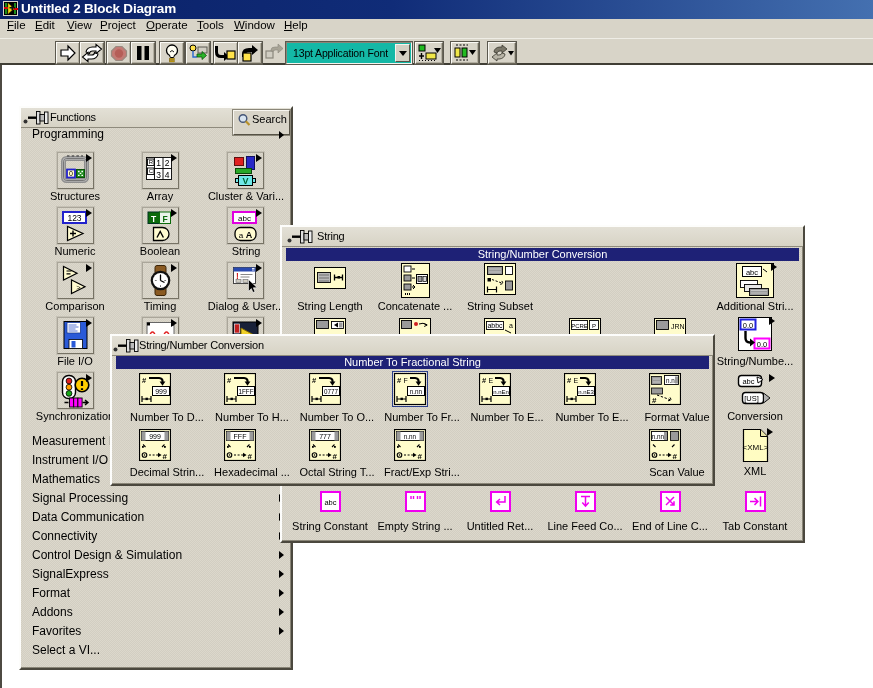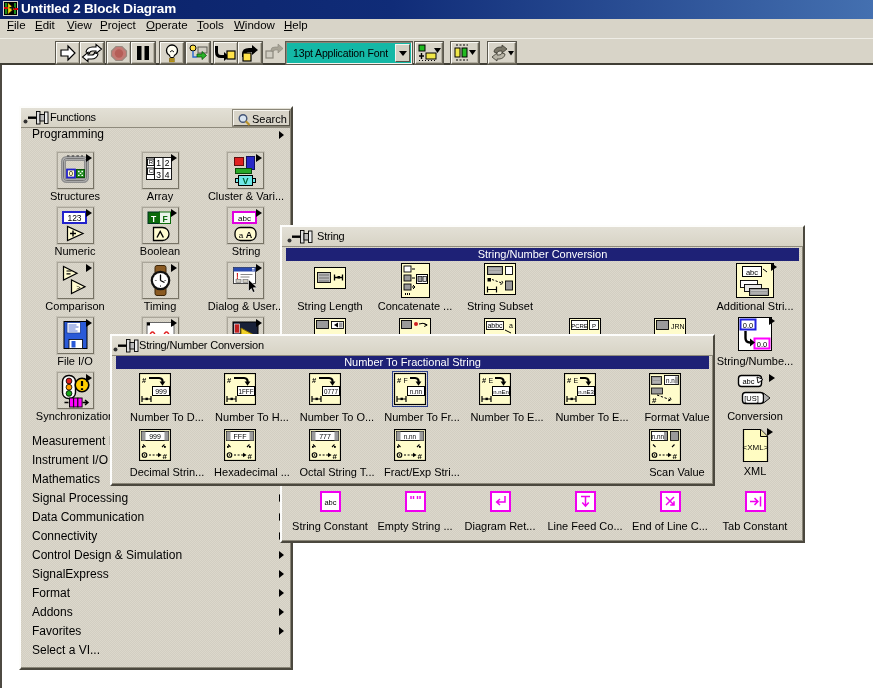--- a/index.html
+++ b/index.html
@@ -121,21 +121,21 @@
 <div class="abs win" id="fwin" style="left:19px;top:106px;width:274px;height:564px">
  <div class="whead">
   <svg class="abs" style="left:2px;top:3px" width="28" height="14">
         <circle cx="2.5" cy="10.5" r="2" fill="#333"></circle>
         <rect x="5" y="5.5" width="9" height="2.4" fill="#000"></rect>
         <rect x="13.5" y="0.5" width="3.5" height="12.5" fill="#e0e0e0" stroke="#000" stroke-width="0.9"></rect>
         <rect x="17" y="3.5" width="4.5" height="6.5" fill="#bdbdbd" stroke="#000" stroke-width="0.9"></rect>
         <rect x="21.5" y="1" width="3.5" height="11.5" fill="#ededed" stroke="#000" stroke-width="0.9"></rect>
       </svg>
   <span class="wt" style="left:29px">Functions</span>
-  <div class="abs" style="left:212px;top:2px;width:57px;height:16px;background:#d8d4c8;border:1px solid;border-color:#f8f6f0 #565246 #565246 #f8f6f0;box-shadow:0 0 0 1px #8a8678">
+  <div class="abs" style="left:212px;top:2px;width:57px;height:25px;background:#d8d4c8;border:1px solid;border-color:#f8f6f0 #565246 #565246 #f8f6f0;box-shadow:0 0 0 1px #8a8678">
    <svg class="abs" style="left:3px;top:2px" width="14" height="13">
           <circle cx="6" cy="5.5" r="3.8" fill="#d8e4f0" stroke="#445577" stroke-width="1.4"></circle>
           <path d="M8.8 8.2 L12.5 12" stroke="#b8912a" stroke-width="2.2"></path>
         </svg>
    <span style="position:absolute;left:18px;top:2px;font-size:11px">Search</span>
   </div>
  </div>
  <div class="abs" style="left:11px;top:19px;font-size:12px">Programming</div>
  <div class="arr" style="left:258px;top:23px"></div>
 
@@ -420,21 +420,21 @@
  <span class="vi abs" style="left:378px;top:264px"><svg width="21" height="21">
         <rect x="1" y="1" width="19" height="19" fill="#fff" stroke="#f000f0" stroke-width="2"></rect>
         <path d="M6 6 l8 8 m0 -3.8 v3.8 h-3.8 M14 6 l-8 8" fill="none" stroke="#f000f0" stroke-width="1.5"></path>
       </svg></span>
  <span class="vi abs" style="left:463px;top:264px"><svg width="21" height="21">
         <rect x="1" y="1" width="19" height="19" fill="#fff" stroke="#f000f0" stroke-width="2"></rect>
         <path d="M5 10.5 h7.5 m-3 -3.4 l3.4 3.4 l-3.4 3.4 M15.5 5.5 v10" fill="none" stroke="#f000f0" stroke-width="1.5"></path>
       </svg></span>
  <div class="lbl" style="left:-7px;top:293px">String Constant</div>
  <div class="lbl" style="left:78px;top:293px">Empty String ...</div>
- <div class="lbl" style="left:163px;top:293px">Diagram Ret...</div>
+ <div class="lbl" style="left:163px;top:293px">Untitled Ret...</div>
  <div class="lbl" style="left:248px;top:293px">Line Feed Co...</div>
  <div class="lbl" style="left:333px;top:293px">End of Line C...</div>
  <div class="lbl" style="left:418px;top:293px">Tab Constant</div>
 </div>
 
 <div class="abs win" id="cwin" style="left:110px;top:334px;width:605px;height:152px">
  <div class="whead">
   <svg class="abs" style="left:1px;top:3px" width="28" height="14">
         <circle cx="2.5" cy="10.5" r="2" fill="#333"></circle>
         <rect x="5" y="5.5" width="9" height="2.4" fill="#000"></rect>

